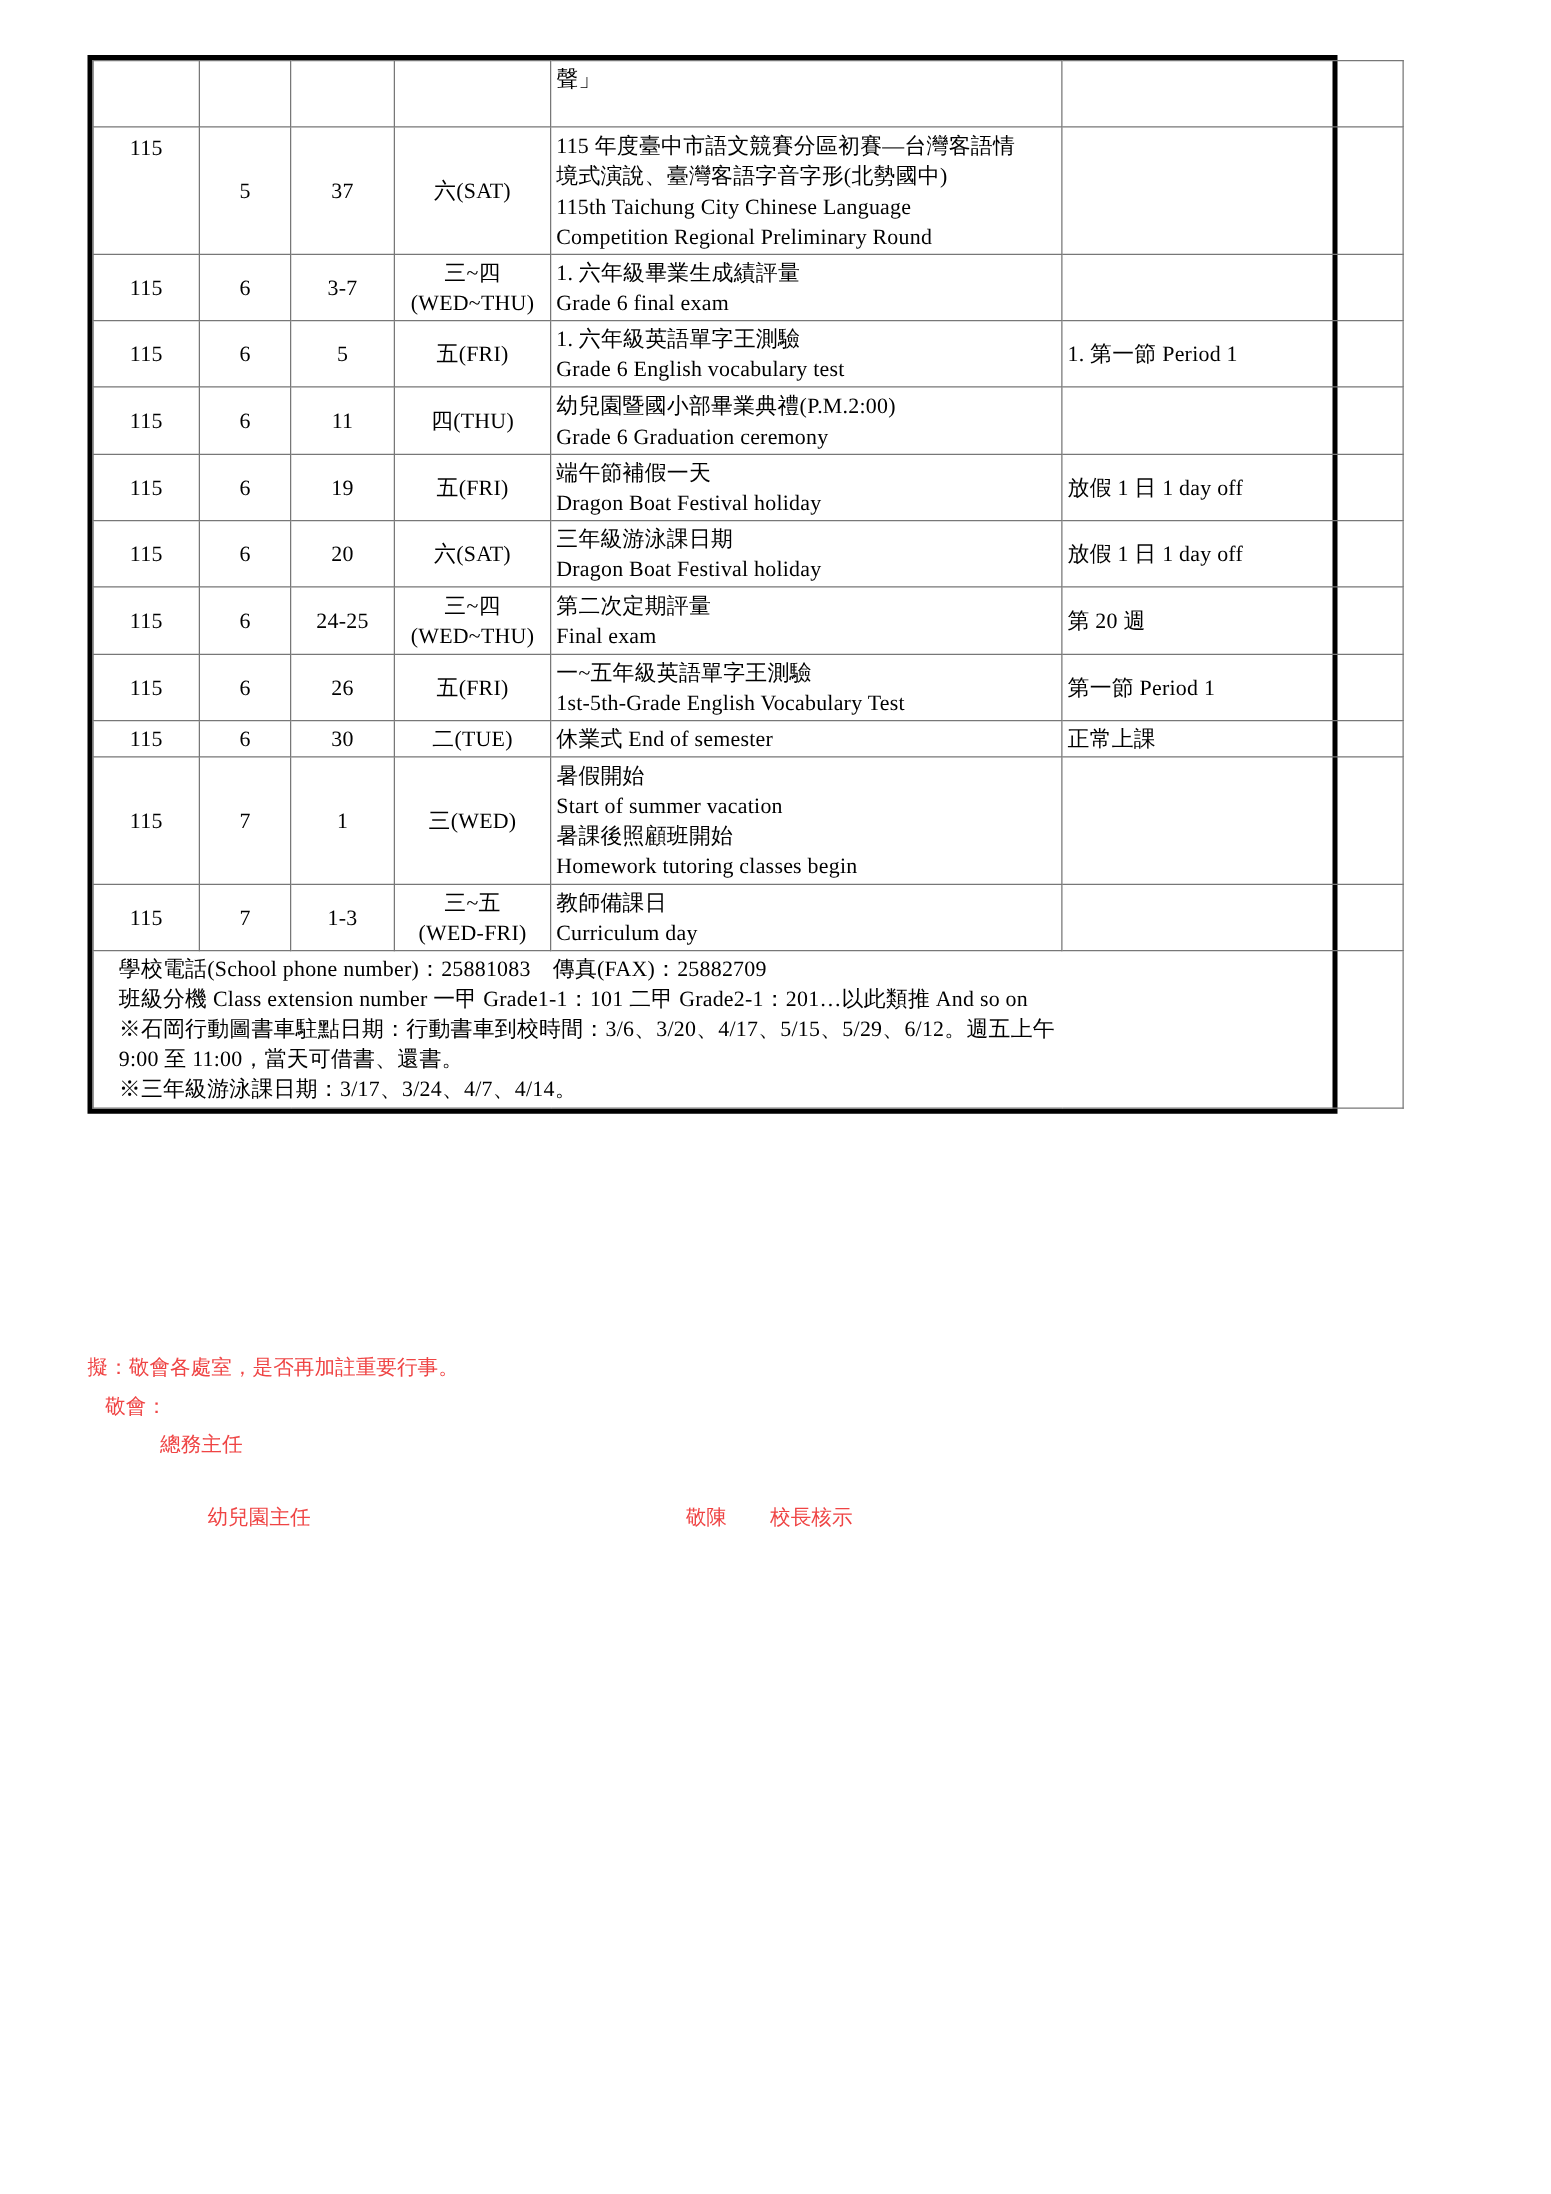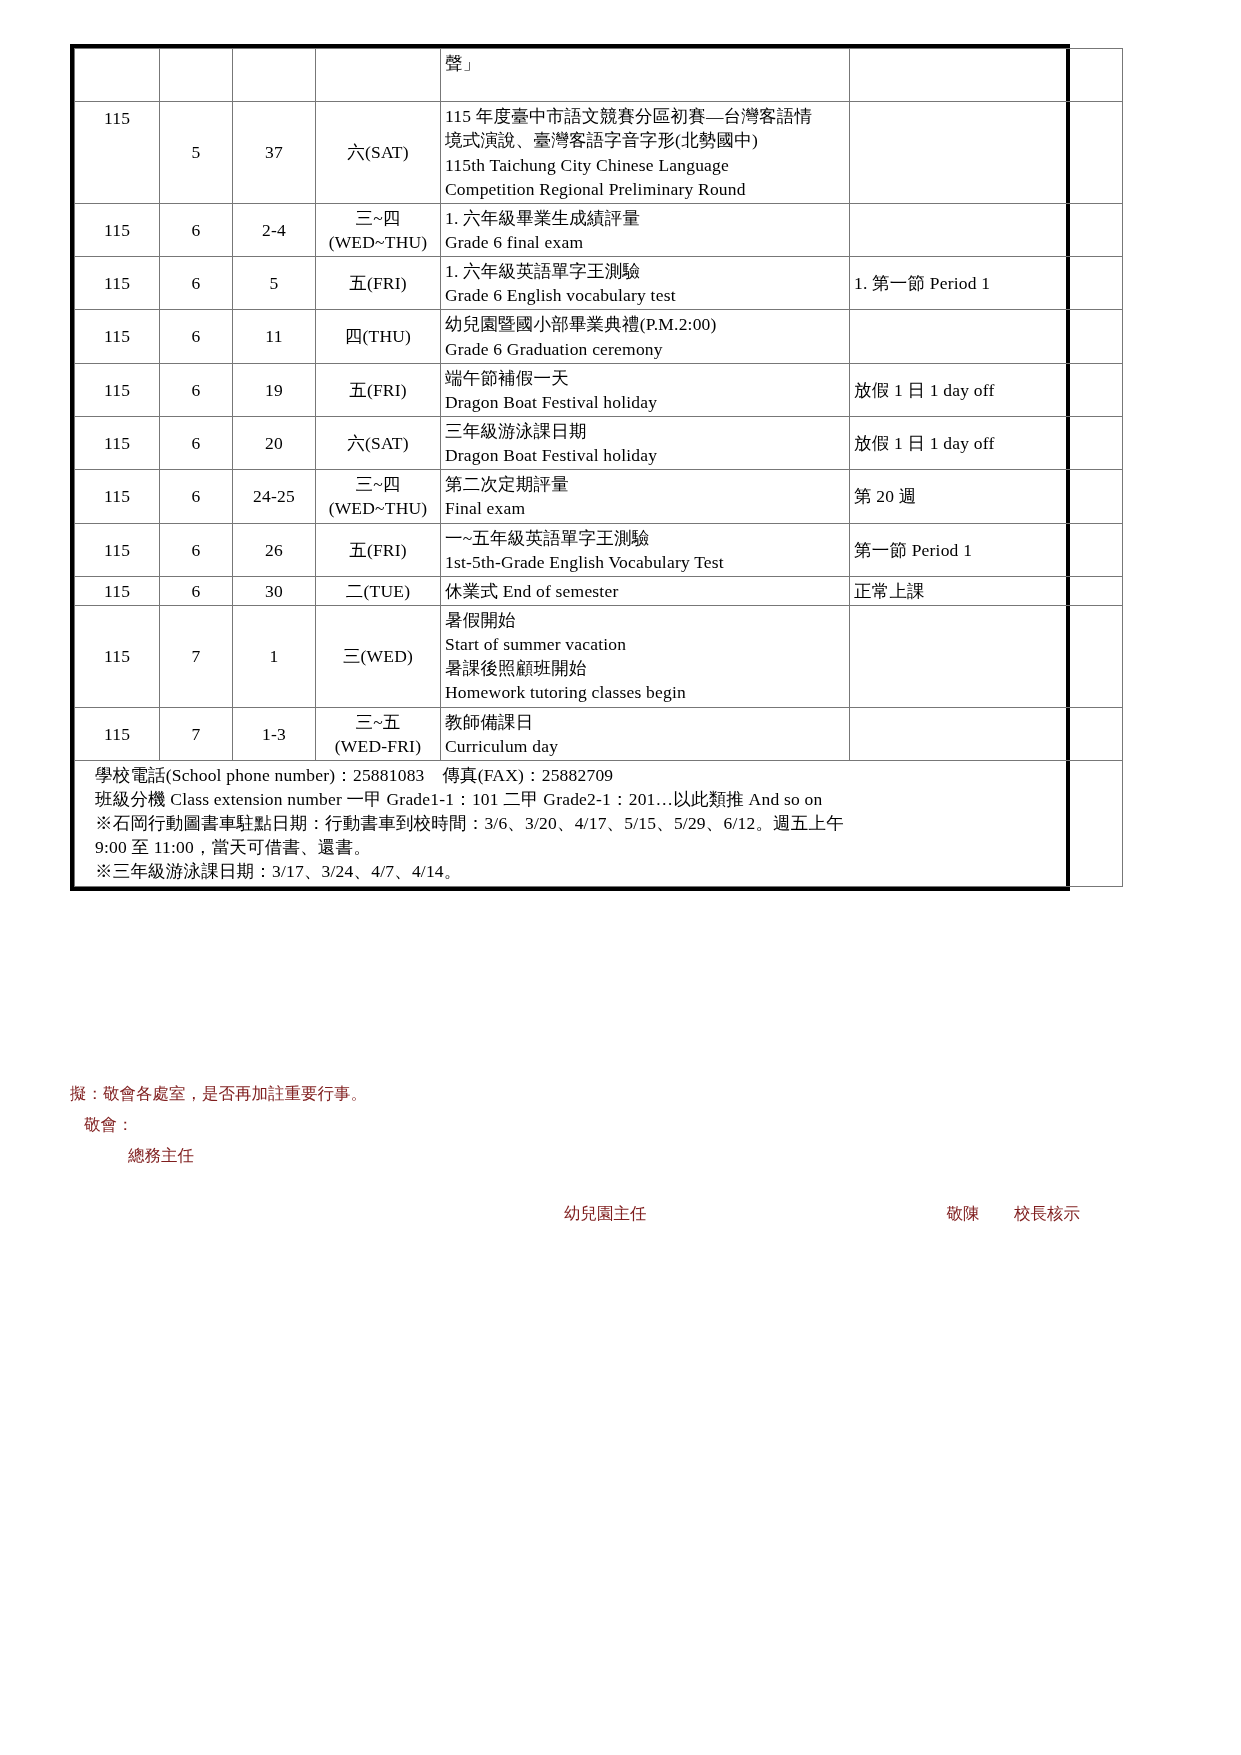--- a/index.html
+++ b/index.html
@@ -70,32 +70,31 @@
 
   
   .sig-block {
     position: absolute;
     left: 70px;
     top: 1082px;
     width: 1010px;
     font-family: "DejaVu Sans", "Liberation Sans", sans-serif;
     font-size: 16.5px;
     line-height: 1.5;
-    color: #7f1d1d;
+    color: #ef4444;
   }
   .sig-line { margin: 0 0 6px 0; white-space: nowrap; }
   .sig-indent-1 { padding-left: 14px; }
   .sig-indent-2 { padding-left: 58px; margin-bottom: 34px; }
   .sig-indent-3 { padding-left: 58px; margin-bottom: 34px; }
   .sig-row {
     padding-left: 96px;
     display: flex;
     gap: 300px;
     white-space: nowrap;
-    justify-content: flex-end;
   }
   .sig-approve { display: inline-block; }
   .sig-gap { display: inline-block; width: 24px; }
 </style>
 </head>
 <body>
 
 <div class="page">
 
   <div class="table-wrap">
@@ -128,21 +127,21 @@
             <div class="ev-line">境式演說、臺灣客語字音字形(北勢國中)</div>
             <div class="ev-line">115th Taichung City Chinese Language</div>
             <div class="ev-line">Competition Regional Preliminary Round</div>
           </td>
           <td class="c-note"></td>
         </tr>
 
         <tr>
           <td class="c-year">115</td>
           <td class="c-month">6</td>
-          <td class="c-day">2-4</td>
+          <td class="c-day">3-7</td>
           <td class="c-week">
             <div class="wk-line">三~四</div>
             <div class="wk-line">(WED~THU)</div>
           </td>
           <td class="c-event">
             <div class="ev-line">1. 六年級畢業生成績評量</div>
             <div class="ev-line">Grade 6 final exam</div>
           </td>
           <td class="c-note"></td>
         </tr>

